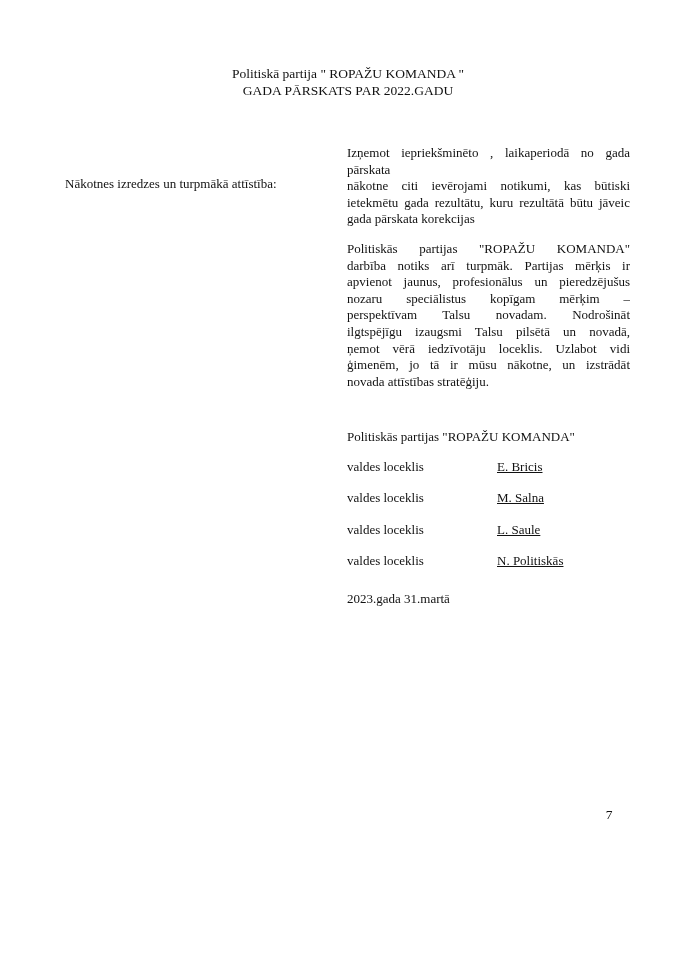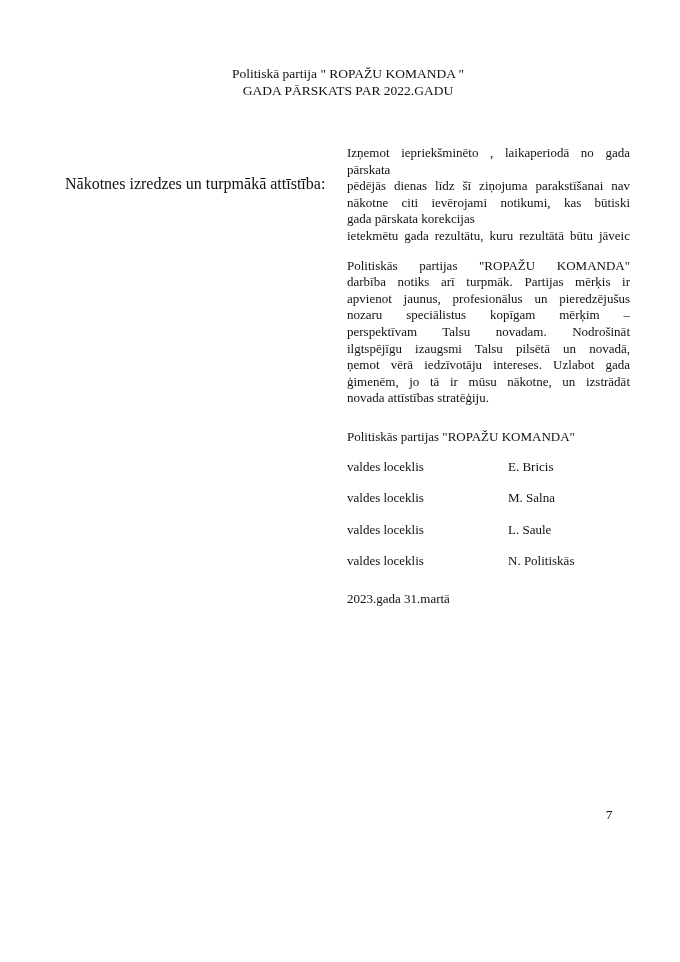--- a/index.html
+++ b/index.html
@@ -25,21 +25,21 @@
     width: 566px;
     text-align: center;
     font-size: 13.5px;
     line-height: 17px;
     white-space: nowrap;
   }
   .left-label {
     position: absolute;
     left: 65px;
     top: 176px;
-    font-size: 16px;
+    font-size: 13px;
     line-height: 16.6px;
     white-space: nowrap;
   }
   .right-col {
     position: absolute;
     left: 347px;
     top: 145px;
     width: 283px;
     font-size: 13px;
     line-height: 16.6px;
@@ -66,23 +66,24 @@
   .sig-row {
     position: relative;
     height: 16.6px;
     margin-top: 15px;
   }
   .sig-row.first {
     margin-top: 13px;
   }
   .sig-name {
     position: absolute;
-    left: 161px;
+    left: 150px;
     top: 0;
     white-space: nowrap;
+    text-decoration: underline;
   }
   .sig-date {
     margin-top: 21px;
     white-space: nowrap;
   }
   .page-number {
     position: absolute;
     left: 601px;
     top: 806px;
     width: 16px;
@@ -100,33 +101,32 @@
     <div>Politiskā partija " ROPAŽU KOMANDA "</div>
     <div>GADA PĀRSKATS PAR 2022.GADU</div>
   </div>
 
   <div class="left-label">Nākotnes izredzes un turpmākā attīstība:</div>
 
   <div class="right-col">
     <div class="para-events">
       <div class="ln j">Izņemot iepriekšminēto , laikaperiodā no gada</div>
       <div class="ln">pārskata</div>
-      <div class="ln j">pēdējās dienas līdz šī ziņojuma parakstīšanai nav</div>
       <div class="ln j">nākotne citi ievērojami notikumi, kas būtiski</div>
+      <div class="ln j">ietekmētu gada rezultātu, kuru rezultātā būtu jāveic</div>
       <div class="ln">gada pārskata korekcijas</div>
-      <div class="ln j">ietekmētu gada rezultātu, kuru rezultātā būtu jāveic</div>
     </div>
     <div class="para-future">
       <div class="ln j">Politiskās partijas "ROPAŽU KOMANDA"</div>
       <div class="ln j">darbība notiks arī turpmāk. Partijas mērķis ir</div>
       <div class="ln j">apvienot jaunus, profesionālus un pieredzējušus</div>
       <div class="ln j">nozaru speciālistus kopīgam mērķim –</div>
       <div class="ln j">perspektīvam Talsu novadam. Nodrošināt</div>
       <div class="ln j">ilgtspējīgu izaugsmi Talsu pilsētā un novadā,</div>
-      <div class="ln j">ņemot vērā iedzīvotāju intereses. Uzlabot gada</div>
+      <div class="ln j">ņemot vērā iedzīvotāju loceklis. Uzlabot vidi</div>
       <div class="ln j">ģimenēm, jo tā ir mūsu nākotne, un izstrādāt</div>
       <div class="ln">novada attīstības stratēģiju.</div>
     </div>
   </div>
 
   <div class="sig-block">
     <div class="sig-header">Politiskās partijas "ROPAŽU KOMANDA"</div>
     <div class="sig-row first">
       <span class="sig-role">valdes loceklis</span>
       <span class="sig-name">E. Bricis</span>

